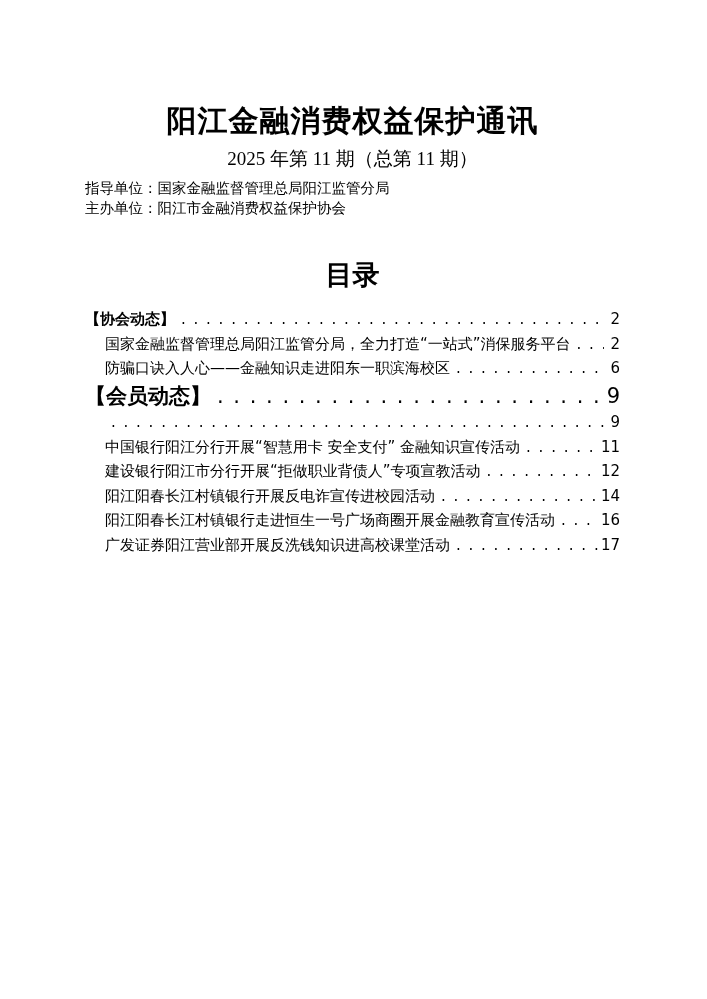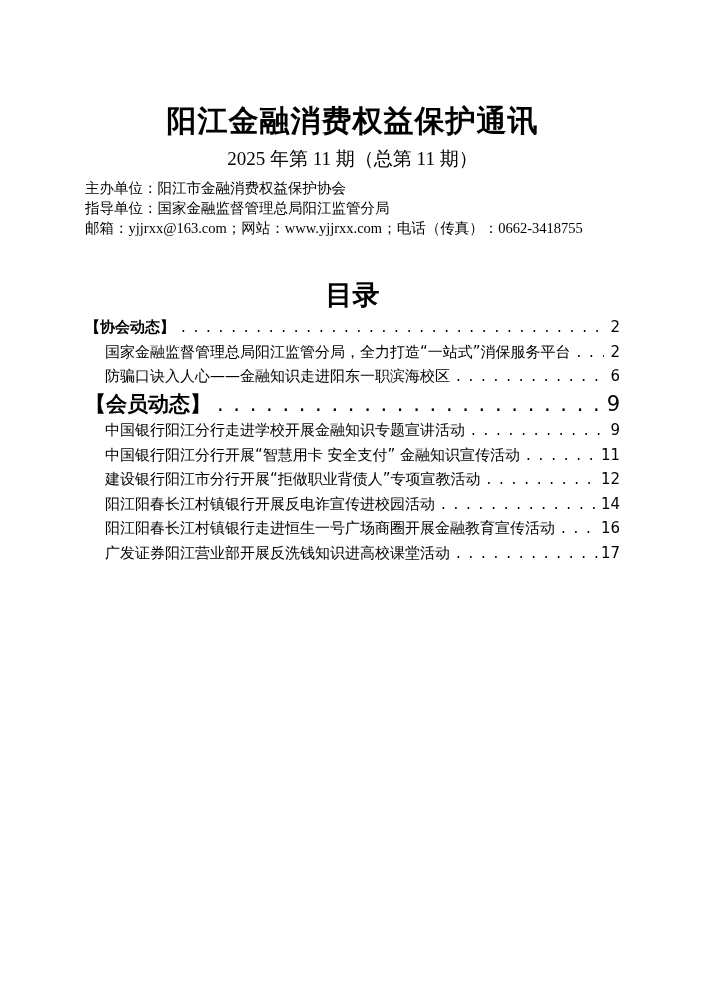--- a/index.html
+++ b/index.html
@@ -37,21 +37,21 @@
   
   .toc-heading{
     margin-top:40px;
     text-align:center;
     font-family:Liberation Mono, monospace;
     font-weight:700;
     font-size:27px;
     line-height:38px;
   }
   .toc{
-    margin-top:1px;
+    margin-top:13px;
     font-family:"DejaVu Sans","Liberation Sans",sans-serif;
     font-size:15px;
   }
   .toc-row{
     display:flex;
     align-items:flex-end;
     line-height:21px;
     margin-bottom:3.5px;
   }
   .toc-section .toc-text{font-weight:700;}
@@ -85,23 +85,22 @@
 </style>
 </head>
 <body>
 
 <div class="page">
 
   <h1 class="doc-title">阳江金融消费权益保护通讯</h1>
   <div class="issue-line">2025 年第 11 期（总第 11 期）</div>
 
   <div class="info-block">
+    <div>指导单位：国家金融监督管理总局阳江监管分局</div>
     <div>主办单位：阳江市金融消费权益保护协会</div>
-    <div>指导单位：国家金融监督管理总局阳江监管分局</div>
-    <div>邮箱：yjjrxx@163.com；网站：www.yjjrxx.com；电话（传真）：0662-3418755</div>
   </div>
 
   <div class="toc-heading">目录</div>
 
   <div class="toc">
 
     <div class="toc-row toc-section">
       <span class="toc-text">【协会动态】</span>
       <span class="toc-leader"></span>
       <span class="toc-page">2</span>
@@ -121,21 +120,20 @@
     </div>
 
 
     <div class="toc-row toc-section big">
       <span class="toc-text">【会员动态】</span>
       <span class="toc-leader"></span>
       <span class="toc-page">9</span>
     </div>
 
     <div class="toc-row toc-item">
-      <span class="toc-text">中国银行阳江分行走进学校开展金融知识专题宣讲活动</span>
       <span class="toc-leader"></span>
       <span class="toc-page">9</span>
     </div>
 
     <div class="toc-row toc-item">
       <span class="toc-text">中国银行阳江分行开展“智慧用卡 安全支付” 金融知识宣传活动</span>
       <span class="toc-leader"></span>
       <span class="toc-page">11</span>
     </div>
 

